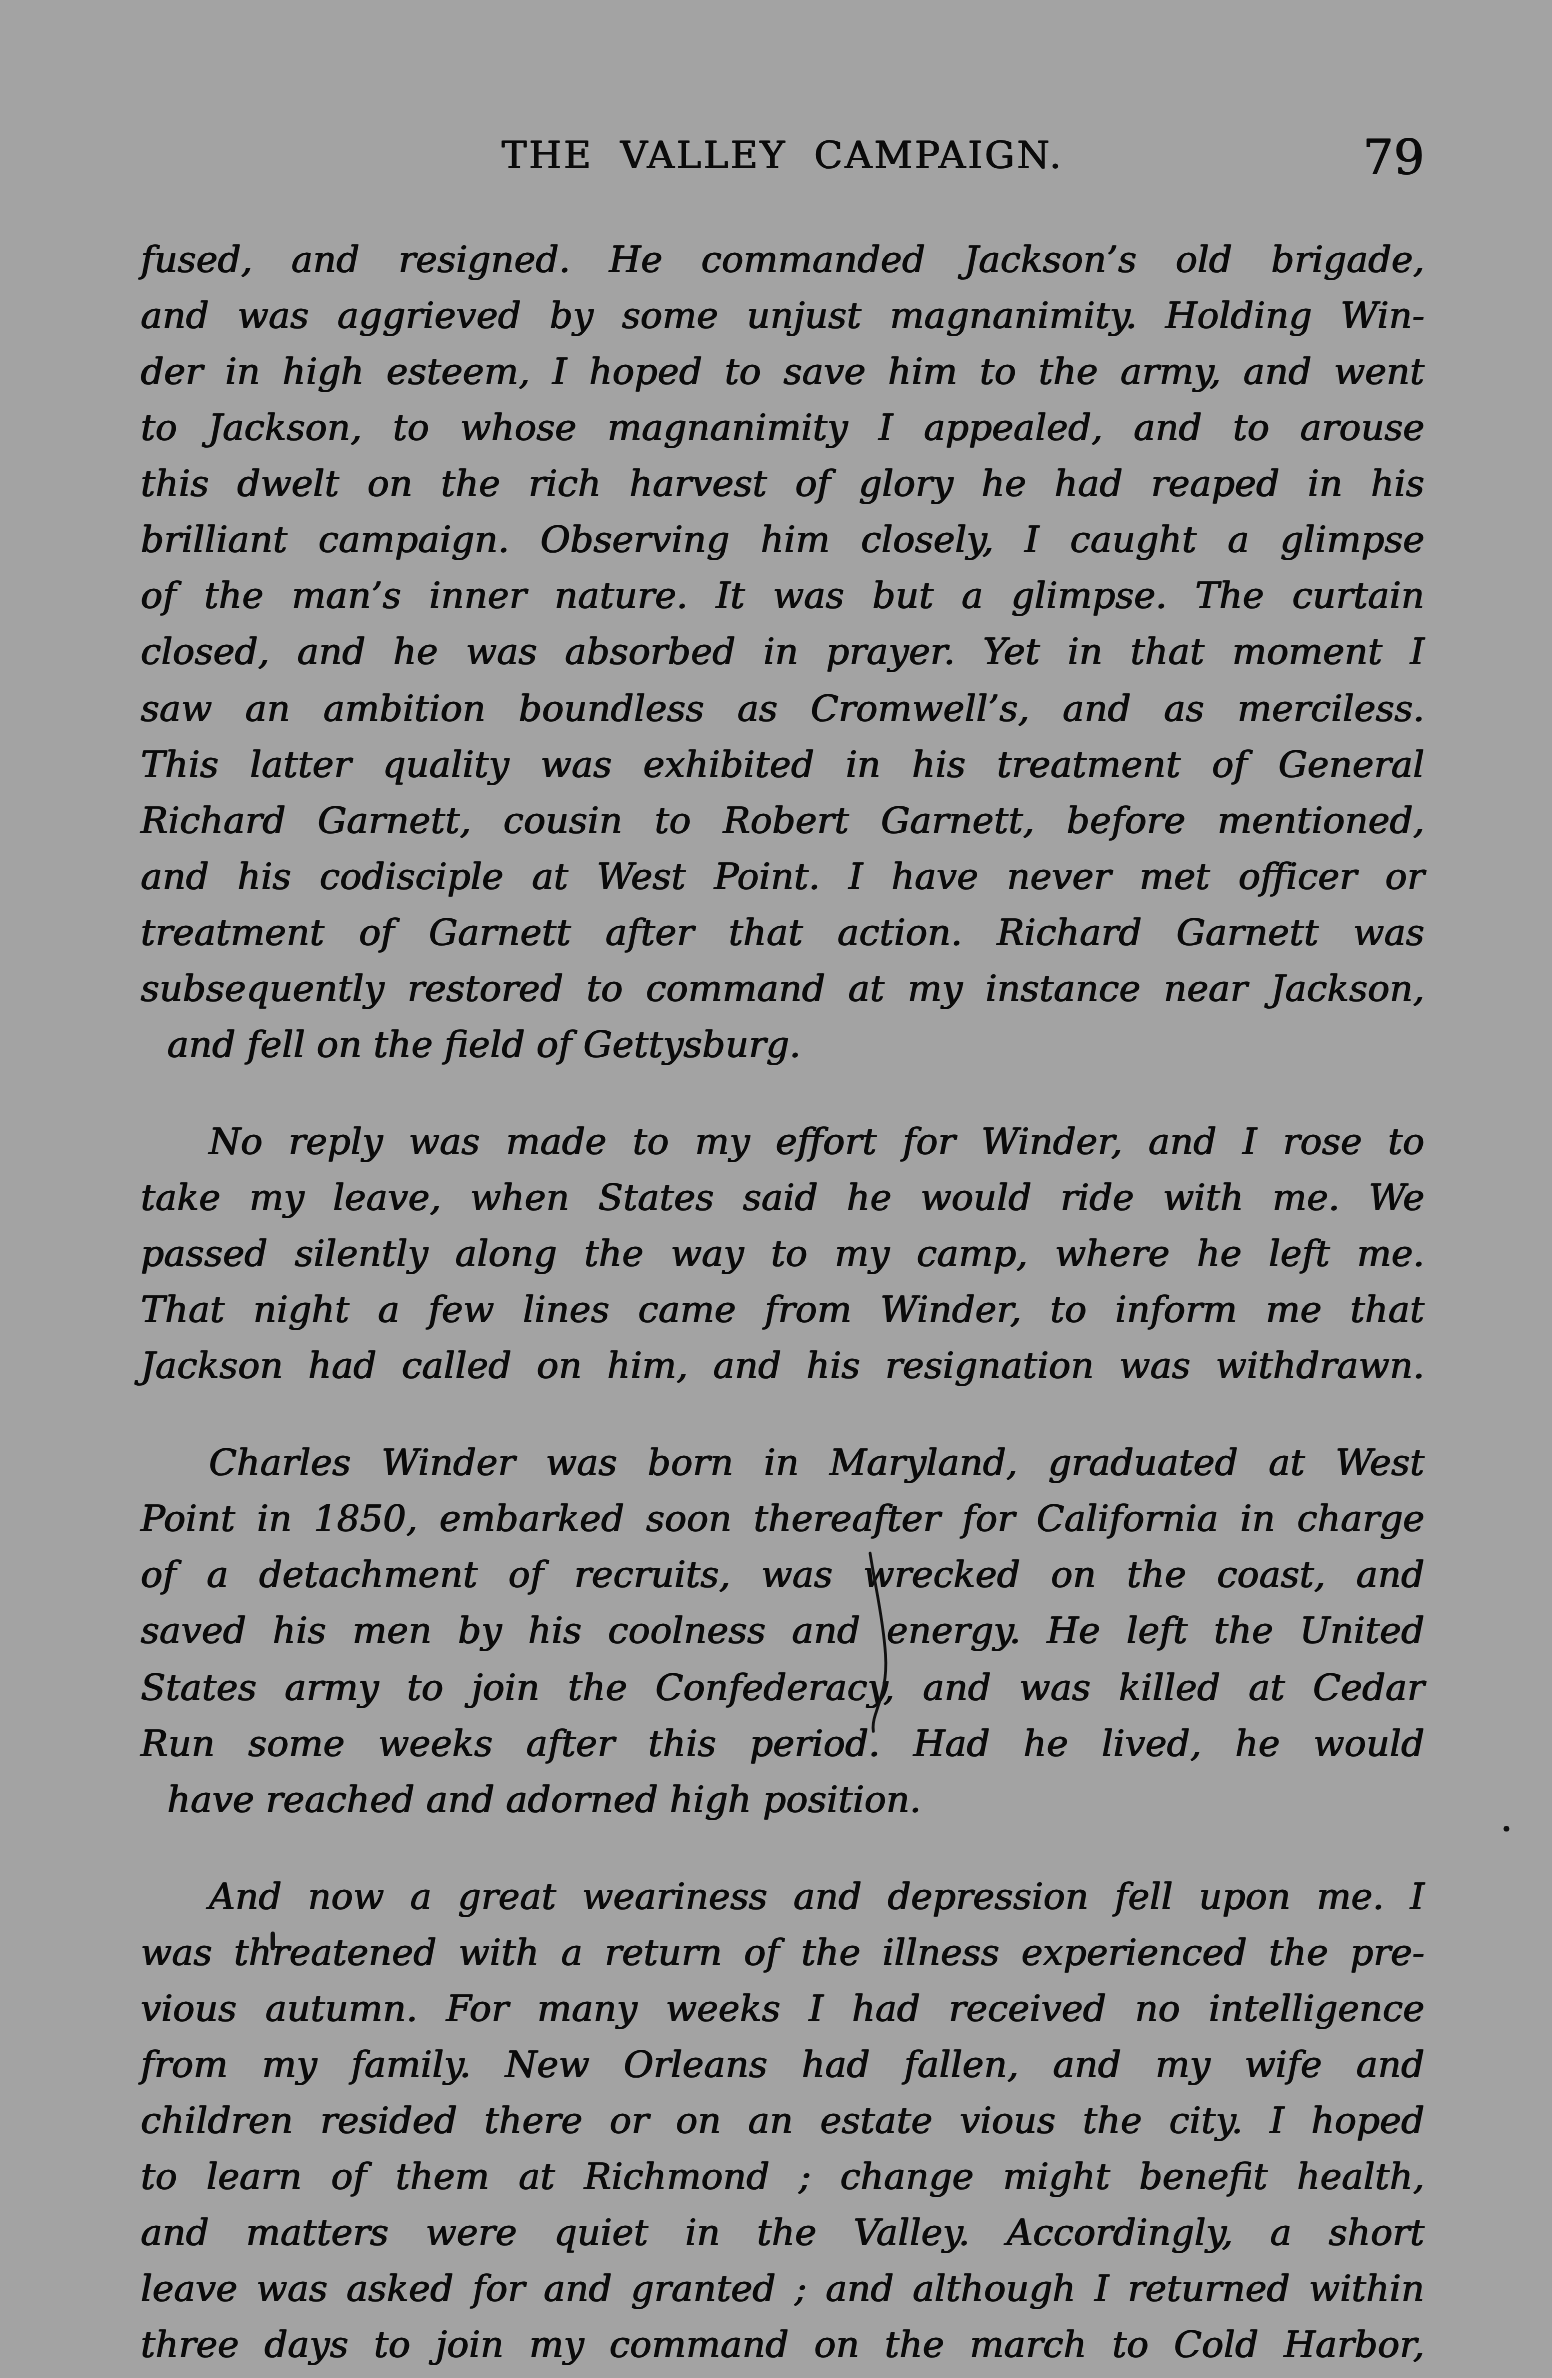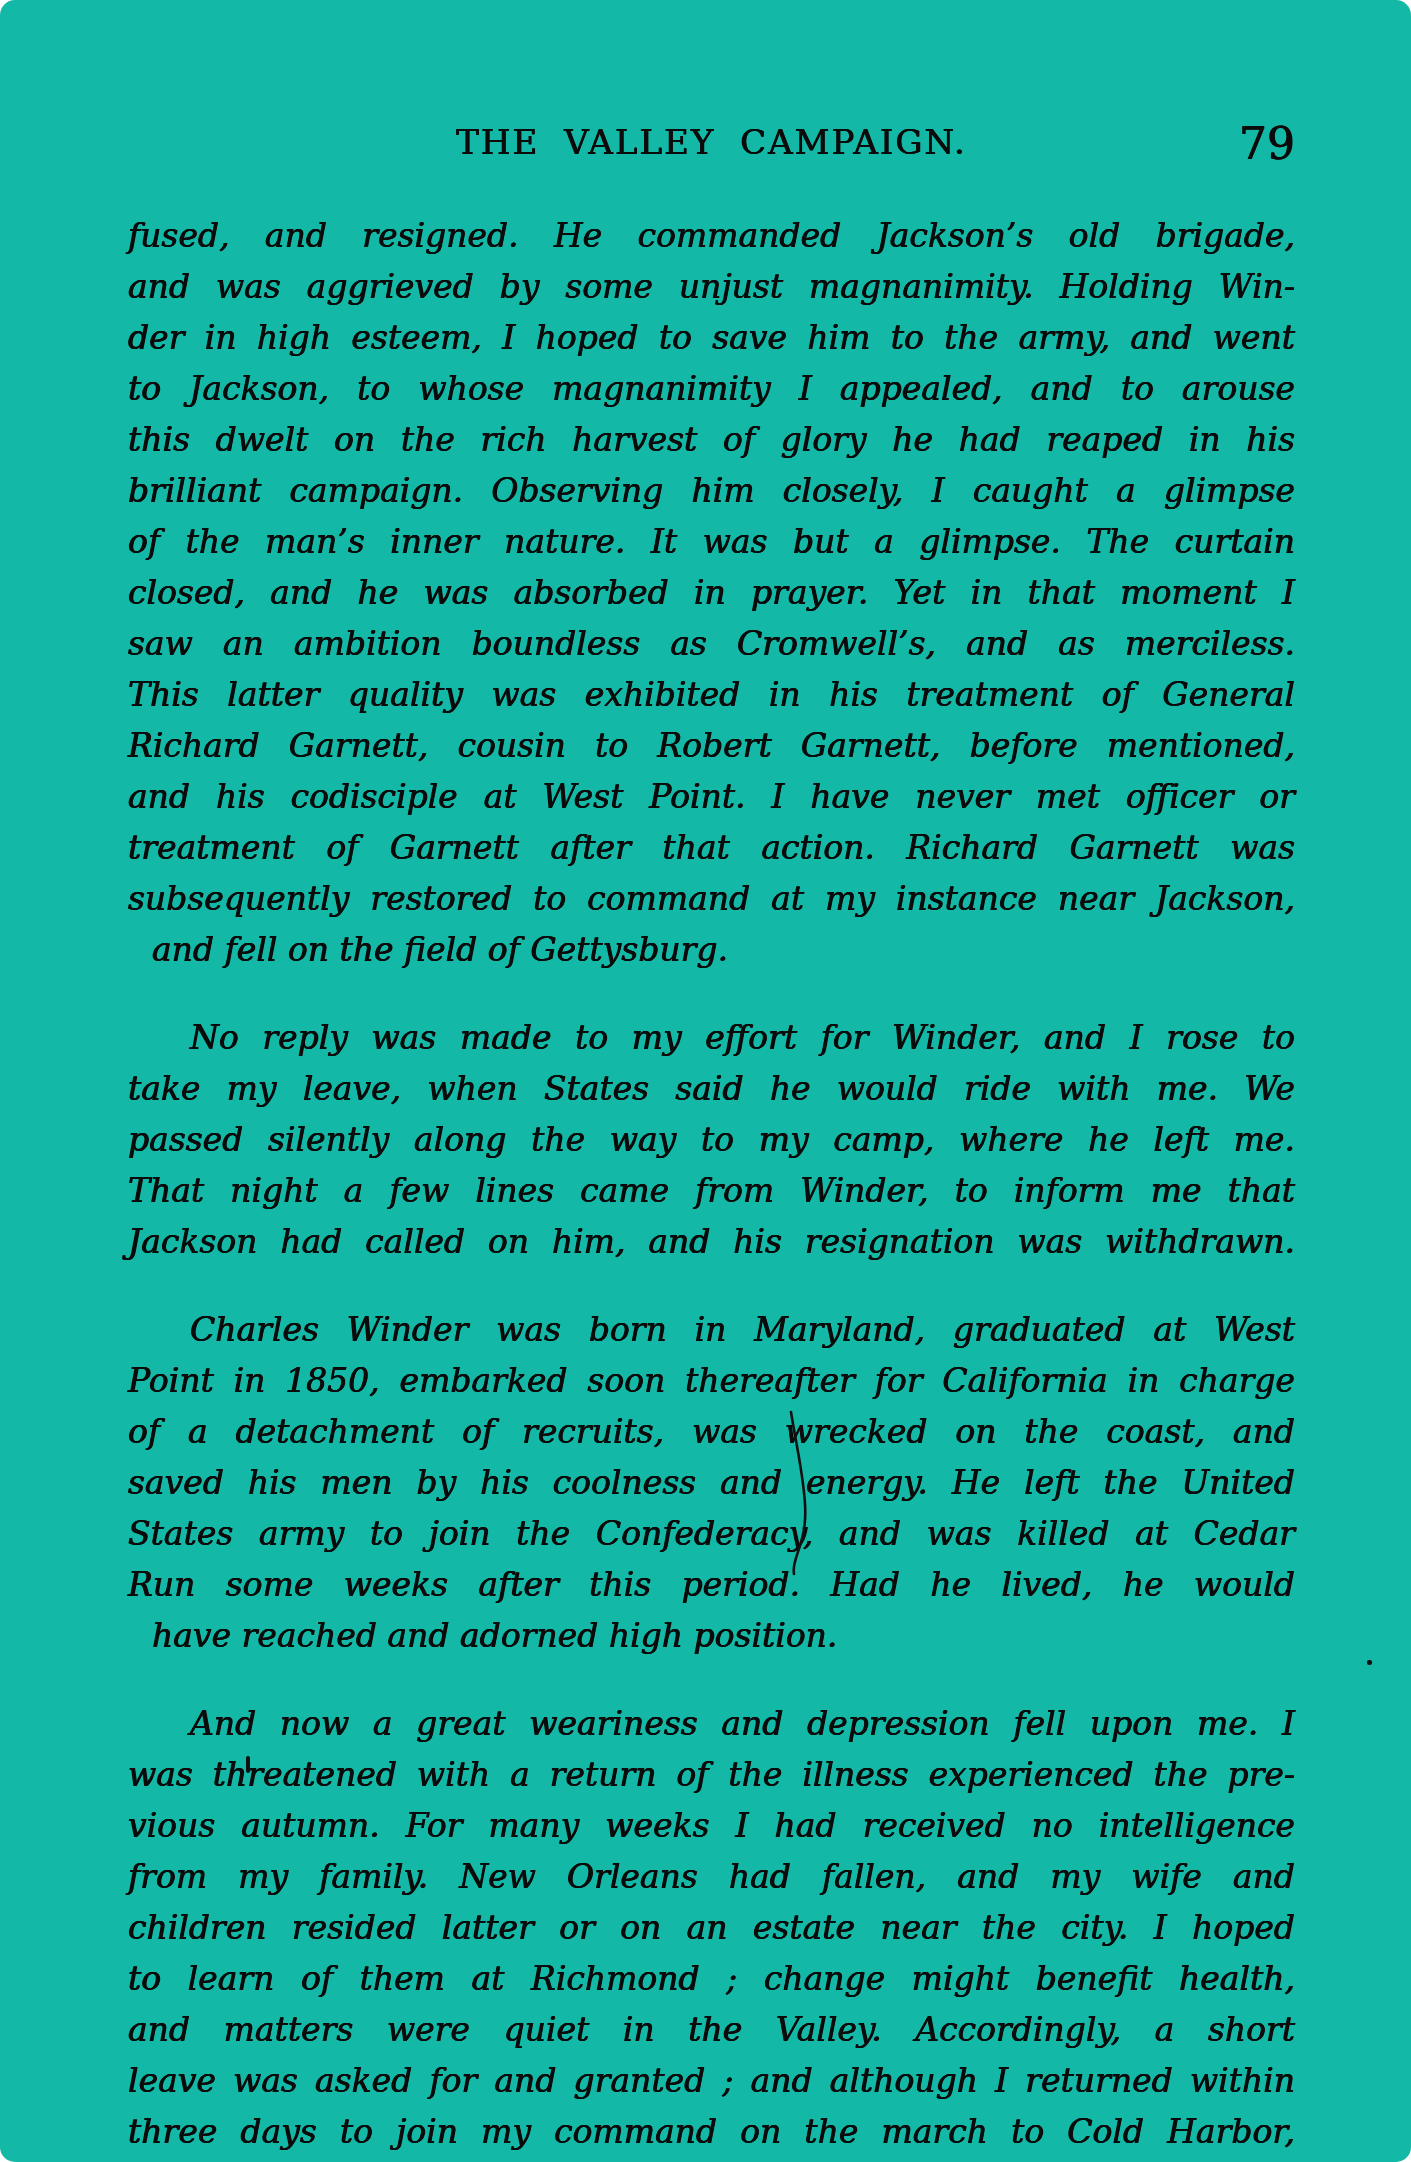--- a/index.html
+++ b/index.html
@@ -73,21 +73,21 @@
     background: #111;
     border-radius: 40%;
     pointer-events: none;
   }
   .speck-a { left: 1367px; top: 1660px; width: 5px; height: 5px; }
   .speck-b { left: 246px; top: 1756px; width: 4px; height: 17px; border-radius: 2px; }
 </style>
 </head>
 <body>
 
-<div class="page" style="background: #14b8a6; color: rgb(11, 11, 11); border-radius: 15px;">
+<div class="page" style="background: #a3a3a3; color: rgb(11, 11, 11);">
 
   <div class="running-header">
     <div class="header-title">THE VALLEY CAMPAIGN.</div>
     <div class="page-number">79</div>
   </div>
 
   <div class="body-text">
       <div class="para">
         <div class="line">fused, and resigned.  He commanded Jackson’s old brigade,</div>
         <div class="line">and was aggrieved by some unjust magnanimity.  Holding Win-</div>
@@ -119,21 +119,21 @@
         <div class="line">saved his men by his coolness and energy.  He left the United</div>
         <div class="line">States army to join the Confederacy, and was killed at Cedar</div>
         <div class="line">Run some weeks after this period.  Had he lived, he would</div>
         <div class="line last">have reached and adorned high position.</div>
       </div>
       <div class="para">
         <div class="line indent">And now a great weariness and depression fell upon me.  I</div>
         <div class="line">was threatened with a return of the illness experienced the pre-</div>
         <div class="line">vious autumn.  For many weeks I had received no intelligence</div>
         <div class="line">from my family.  New Orleans had fallen, and my wife and</div>
-        <div class="line">children resided latter or on an estate near the city.  I hoped</div>
+        <div class="line">children resided there or on an estate vious the city.  I hoped</div>
         <div class="line">to learn of them at Richmond ; change might benefit health,</div>
         <div class="line">and matters were quiet in the Valley.  Accordingly, a short</div>
         <div class="line">leave was asked for and granted ; and although I returned within</div>
         <div class="line">three days to join my command on the march to Cold Harbor,</div>
       </div>
     </div>
 
   <svg class="artifact-squiggle" viewBox="0 0 46 170" xmlns="http://www.w3.org/2000/svg">
     <path d="M 13 4 C 18 36, 25 64, 27 96 C 28.5 120, 24 132, 18 150 C 16 156, 15 160, 16 166" fill="none" stroke="#111111" stroke-width="2.6" stroke-linecap="round"></path>
   </svg>

